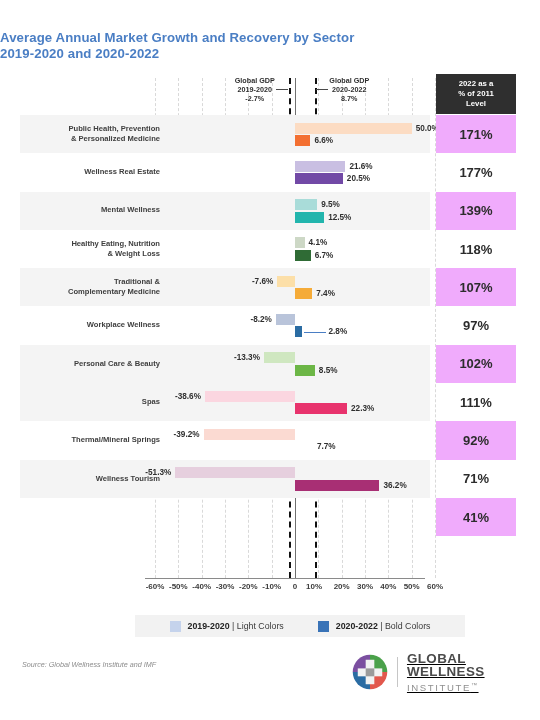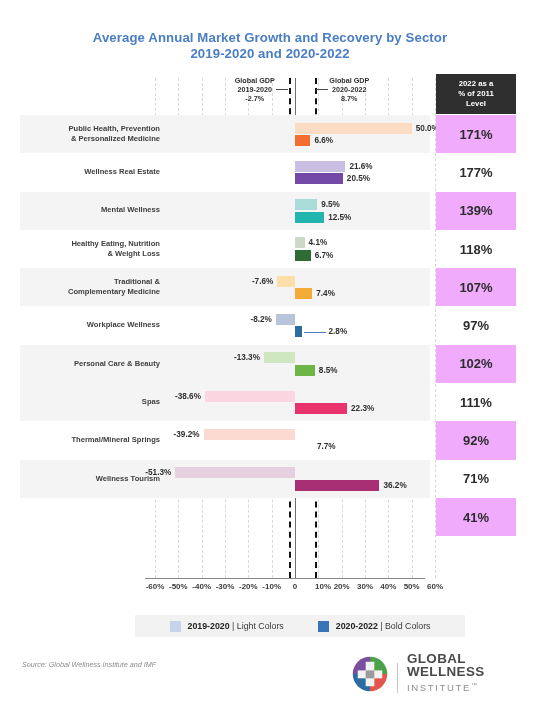--- a/index.html
+++ b/index.html
@@ -7,21 +7,21 @@
     width: 540px; height: 720px;
     background: #ffffff;
     font-family: "Liberation Sans", sans-serif;
     overflow: hidden;
   }
   .page { position: relative; width: 540px; height: 720px; background:#fff; }
 
   
   .title {
     position: absolute; left: 0; top: 30px; width: 540px;
-    text-align: center;
+    text-align: left;
     color: #4a7ec4;
     font-size: 13.2px; font-weight: bold; line-height: 16px;
     letter-spacing: .1px;
   }
   .title .l2 { display:block; }
 
   .rows { position: absolute; left: 20px; top: 115px; width: 410px; }
   .row {
     position: relative; height: 38.3px; background: #ffffff;
   }
@@ -102,21 +102,21 @@
              font-size: 8.8px; color: #3a3a3a; }
   .swatch { width: 11px; height: 11px; display:block; }
   .legitem b { font-weight: bold; color:#242424; }
 
   
   .source {
     position: absolute; left: 22px; top: 660px;
     font-size: 7.2px; font-style: italic; color: #8c8c8c;
   }
   .logo { position: absolute; left: 352px; top: 652px;
-          display: flex; align-items: flex-end; gap: 9px; }
+          display: flex; align-items: center; gap: 9px; text-decoration: underline; }
   .logomark { width: 38px; height: 38px; }
   .logodiv { width: 1px; height: 30px; background: #c6c6c6; }
   .logotext { line-height: 1; }
   .logotext .t1 { font-size: 13.4px; font-weight: bold; color: #4a4a4a; letter-spacing: .4px; }
   .logotext .t2 { font-size: 9.6px; color: #8f8f8f; letter-spacing: 1.6px; margin-top: 3px; }
   .logotext .tm { font-size: 6px; vertical-align: super; }
 </style>
 </head>
 <body>
 
@@ -299,21 +299,21 @@
 
   <div class="axis"></div>
   <div class="ticks" id="ticks">
       <div class="tick" style="left: 155px;">-60%</div>
       <div class="tick" style="left: 178.333px;">-50%</div>
       <div class="tick" style="left: 201.667px;">-40%</div>
       <div class="tick" style="left: 225px;">-30%</div>
       <div class="tick" style="left: 248.333px;">-20%</div>
       <div class="tick" style="left: 271.667px;">-10%</div>
       <div class="tick" style="left: 295px;">0</div>
-      <div class="tick" style="left: 323px;">10%</div>
+      <div class="tick" style="left: 314px;">10%</div>
       <div class="tick" style="left: 341.667px;">20%</div>
       <div class="tick" style="left: 365px;">30%</div>
       <div class="tick" style="left: 388.333px;">40%</div>
       <div class="tick" style="left: 411.667px;">50%</div>
       <div class="tick" style="left: 435px;">60%</div>
     </div>
 
   <div class="colhead">
     <div>
       <span>2022 as a</span>

